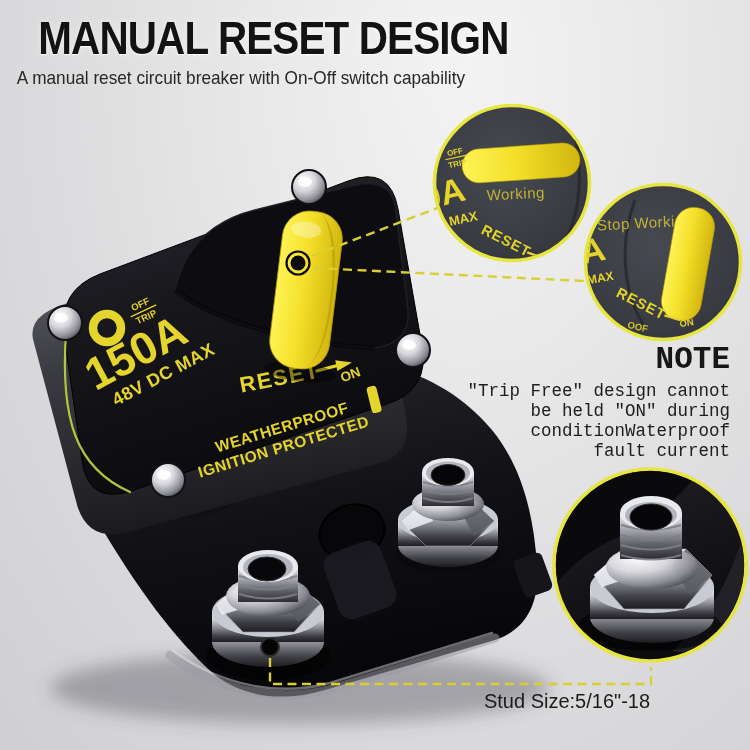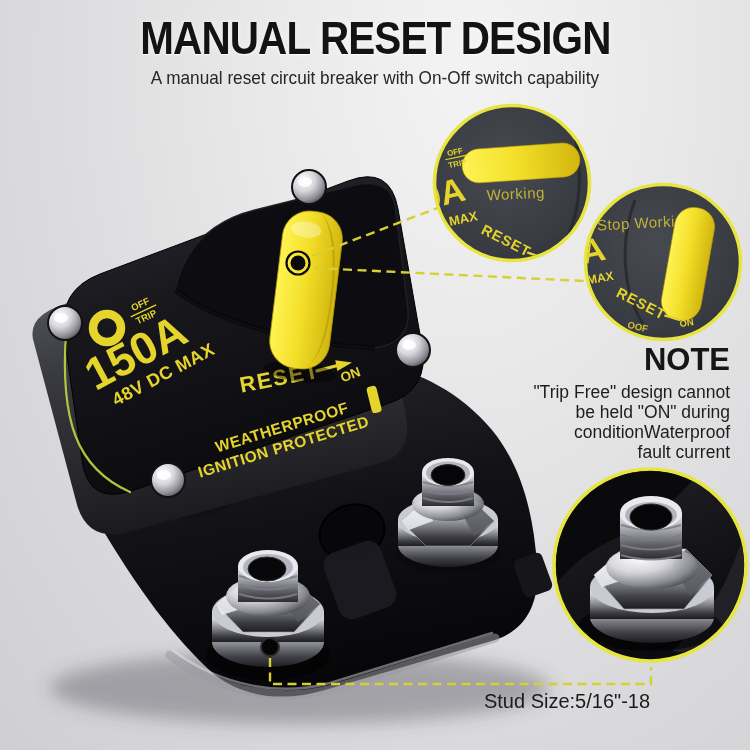--- a/index.html
+++ b/index.html
@@ -2,32 +2,32 @@
 <html><head>
 <meta charset="utf-8">
 <style>
   html,body{margin:0;padding:0;}
   body{font-family:"Liberation Sans", sans-serif;}
   .stage{
     position:relative;width:750px;height:750px;overflow:hidden;
     background:radial-gradient(ellipse at 62% 10%, #f3f3f3 0%, #e9e9ea 30%, #dcdcde 62%, #cfcfd2 100%);
   }
   .stage svg{position:absolute;left:0;top:0;}
-  .header{position:absolute;left:0;top:10px;width:750px;text-align:center;z-index:5;}
+  .header{position:absolute;left:0;top:10px;width:750px;text-align:left;z-index:5;}
   .title{
     display:inline-block;margin:0;font-size:47px;font-weight:800;color:#131313;
     letter-spacing:-1px;transform:scaleX(.86);transform-origin:center;white-space:nowrap;
     text-shadow:0 1px 0 rgba(255,255,255,.85), 0 0 8px rgba(255,255,255,.55);
   }
   .subtitle{
     display:inline-block;margin:2px 0 0 0;font-size:18.5px;font-weight:400;color:#272727;
     transform:scaleX(.93);transform-origin:center;white-space:nowrap;letter-spacing:0;
   }
   .note{
-    position:absolute;top:342px;right:20px;width:280px;text-align:right;z-index:5;color:#161616;
+    position:absolute;top:342px;right:20px;width:280px;text-align:right;z-index:5;color:#161616;font-family:Liberation Mono, monospace;
   }
   .note h2{margin:0 0 5px 0;font-size:31px;font-weight:800;letter-spacing:0;}
   .note p{margin:0;font-size:17.5px;line-height:1.14;font-weight:400;color:#1d1d1d;}
   .stud-label{
     position:absolute;top:690px;left:432px;width:270px;text-align:center;z-index:5;
     font-size:20px;color:#1b1b1b;white-space:nowrap;
   }
   text{font-family:"Liberation Sans","DejaVu Sans",sans-serif;}
 </style>
 </head>

